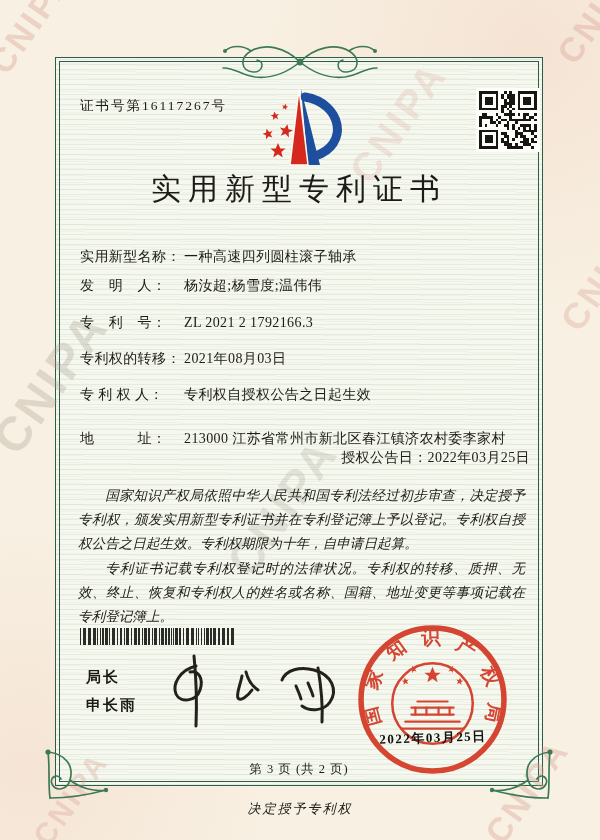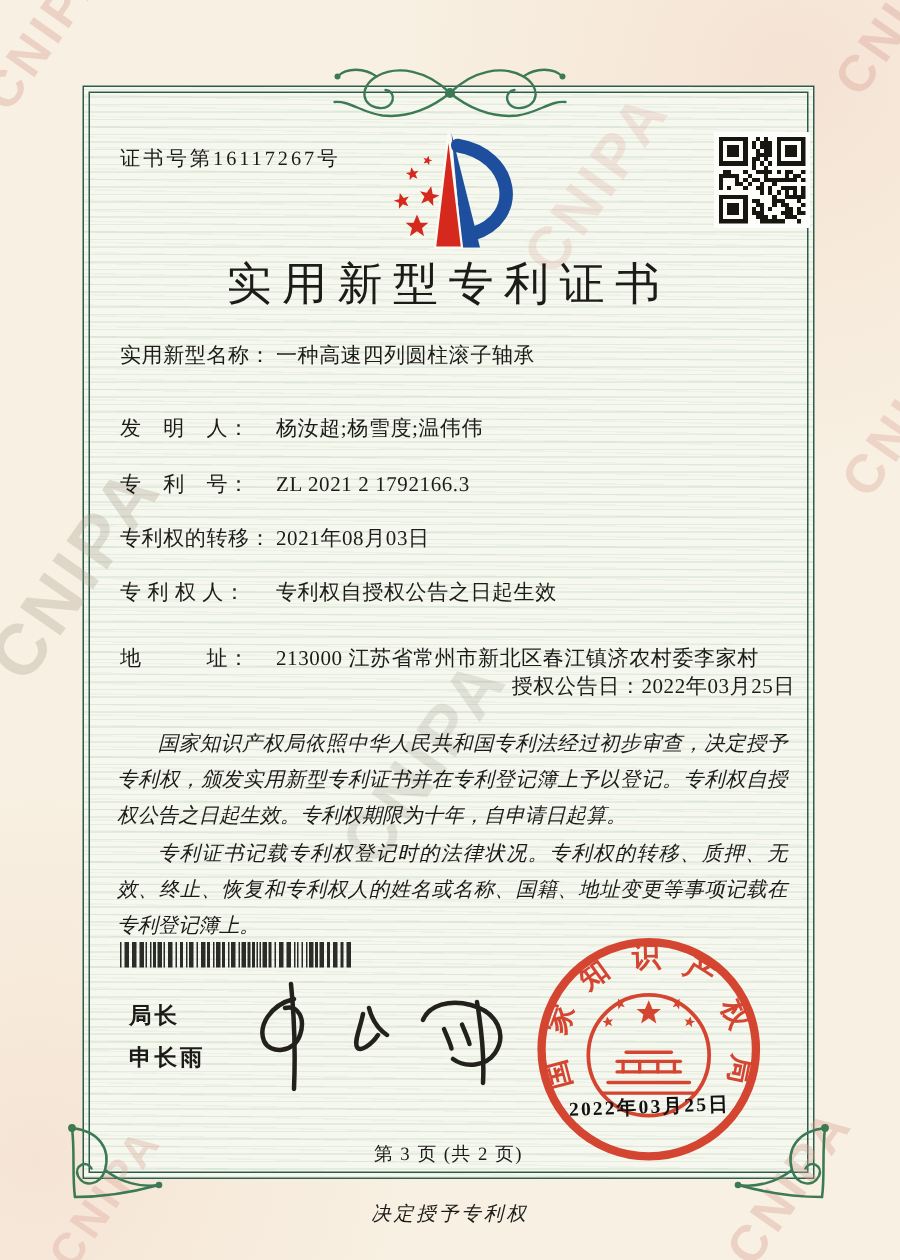--- a/index.html
+++ b/index.html
@@ -356,21 +356,21 @@
       <use href="#st" transform="translate(26,49) scale(0.55) rotate(-15)"></use>
       <use href="#st" transform="translate(44,46) scale(0.70) rotate(12)"></use>
       <use href="#st" transform="translate(33,31) scale(0.45) rotate(-10)"></use>
       <use href="#st" transform="translate(43,22) scale(0.33) rotate(15)"></use>
     </g>
   </svg>
 </div>
 
 <div class="abs z3 title">实用新型专利证书</div>
 
-<div class="abs z3 row" style="top:228px;font-family:Liberation Mono, monospace;">
+<div class="abs z3 row" style="top:248px;font-family:Liberation Mono, monospace;">
   <span class="lab">实用新型名称：</span><span class="val">一种高速四列圆柱滚子轴承</span>
 </div>
 <div class="abs z3 row" style="top:277px;">
   <span class="lab">发　明　人：</span><span class="val">杨汝超;杨雪度;温伟伟</span>
 </div>
 <div class="abs z3 row" style="top:314px;">
   <span class="lab">专　利　号：</span><span class="val">ZL 2021 2 1792166.3</span>
 </div>
 <div class="abs z3 row" style="top:350px;">
   <span class="lab">专利权的转移：</span><span class="val">2021年08月03日</span>

